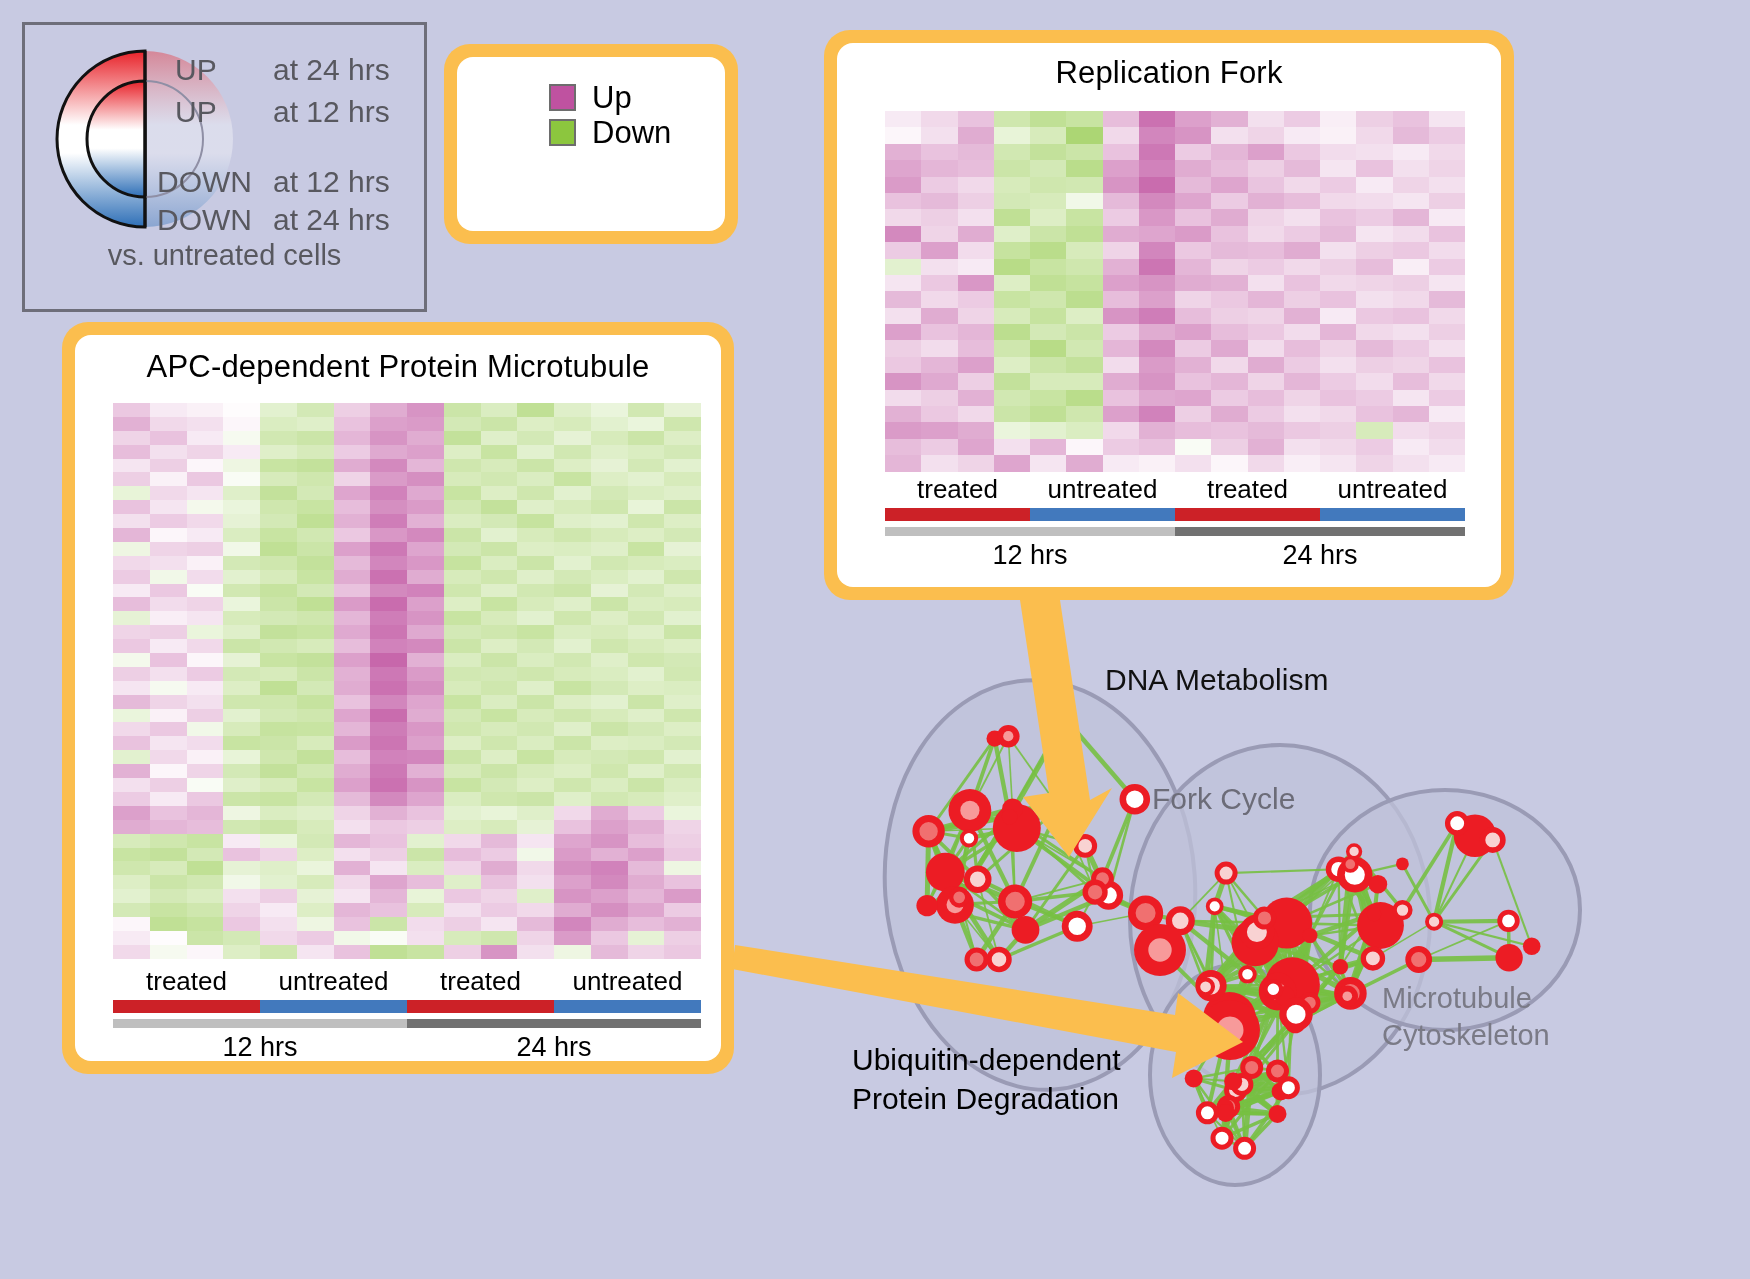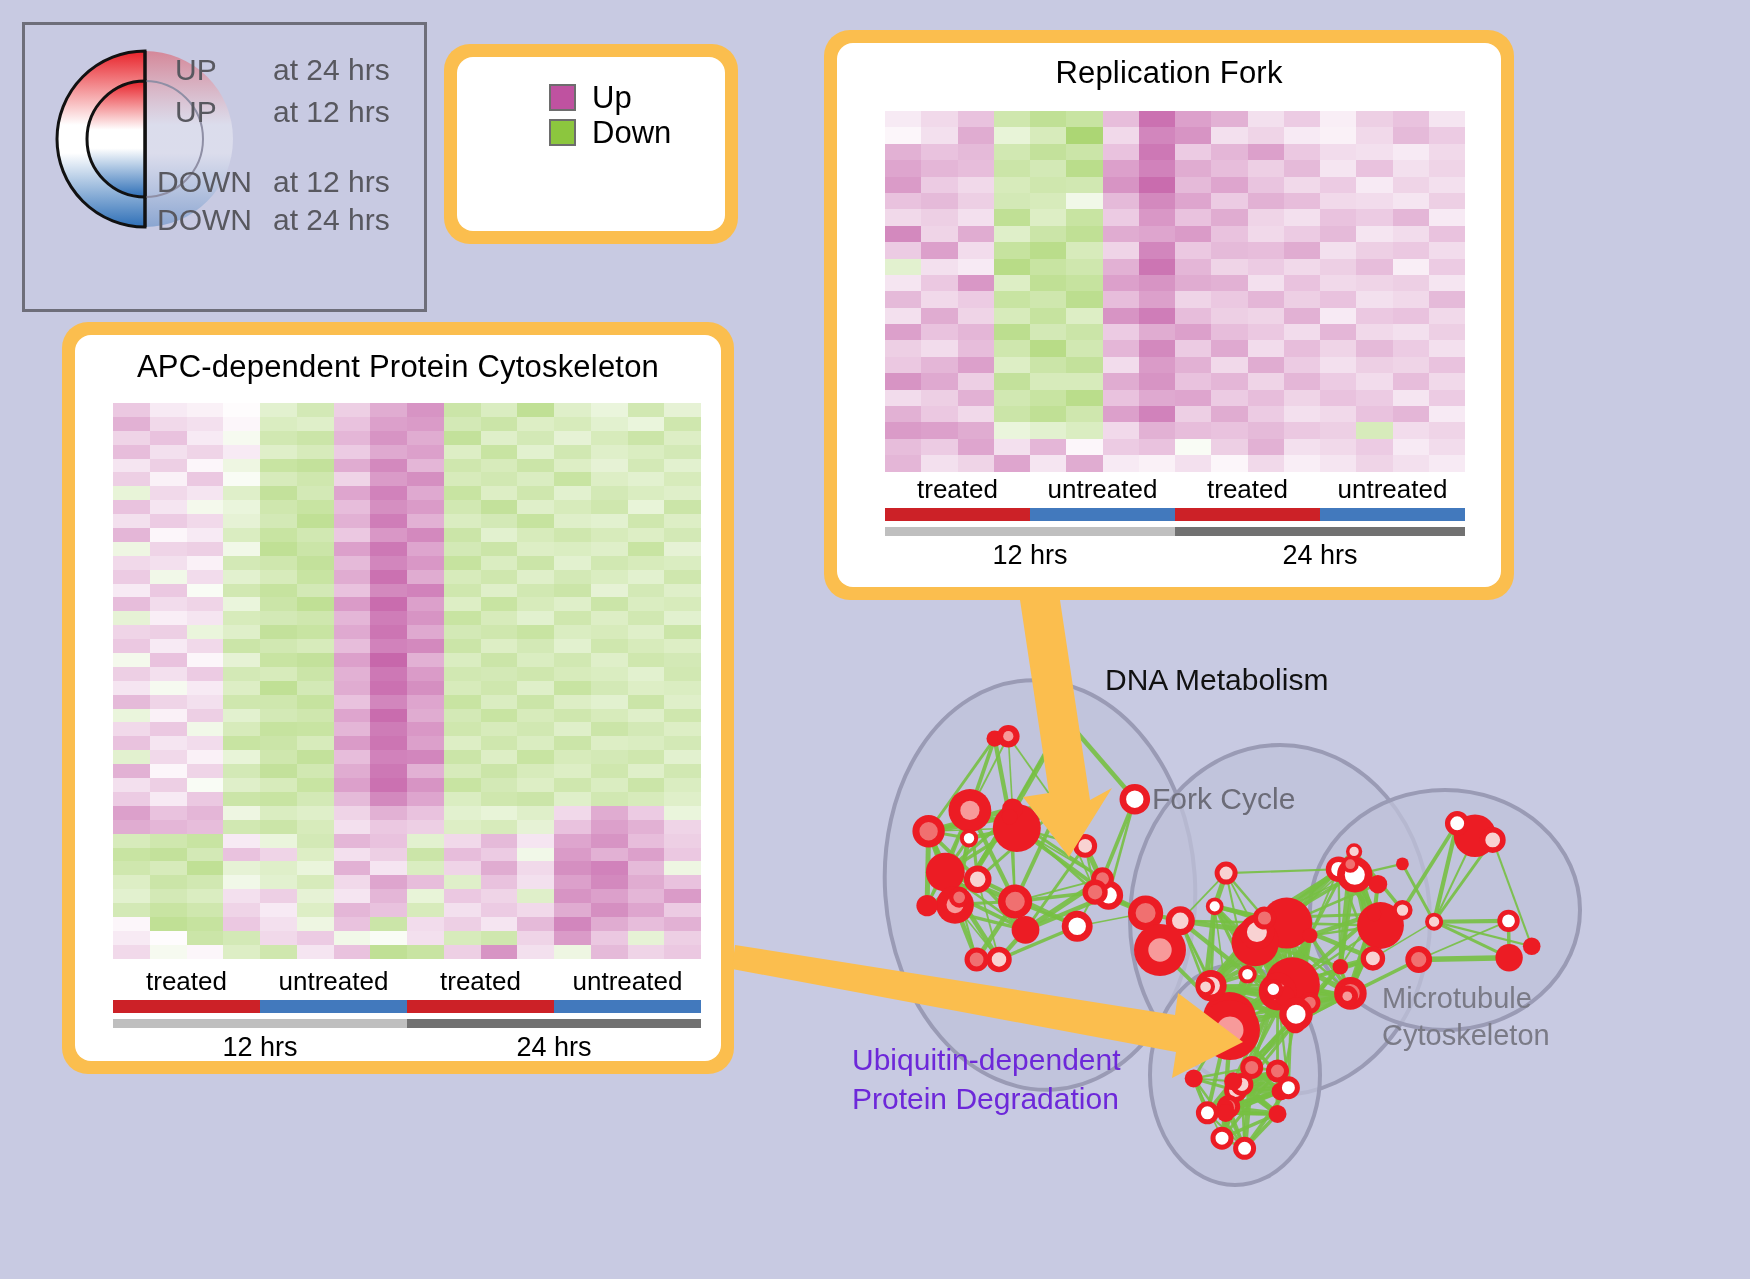--- a/index.html
+++ b/index.html
@@ -72,21 +72,21 @@
   .tlabels{display:grid;grid-template-columns:repeat(2,1fr);margin-top:2px;}
   .tlabels span{text-align:center;font-size:27px;color:#000;line-height:34px;}
 
   
   #network{position:absolute;left:800px;top:620px;width:950px;height:659px;}
   #network svg{display:block;}
   .netlabel{position:absolute;white-space:pre;}
   #lbl-dna{left:1105px;top:663px;font-size:30px;color:#111;}
   #lbl-cc{left:1152px;top:782px;font-size:30px;color:#6c6c78;}
   #lbl-mt{left:1382px;top:980px;font-size:29px;color:#7a7a86;line-height:37px;}
-  #lbl-ub{left:852px;top:1040px;font-size:30px;color:#6d28d9;line-height:39px;}
+  #lbl-ub{left:852px;top:1040px;font-size:30px;color:#000000;line-height:39px;}
 </style>
 </head>
 <body>
 
 <div class="root">
 
   <div id="color-key">
     <div id="key-wheel">
       <svg width="185" height="185" viewBox="0 0 185 185">
         <defs>
@@ -127,20 +127,21 @@
     <div class="key-word" style="left:150px;top:70px;">UP</div>
     <div class="key-row" style="left:248px;top:70px;">at 12 hrs</div>
 
     <div class="key-word" style="left:132px;top:140px;">DOWN</div>
     <div class="key-row" style="left:248px;top:140px;">at 12 hrs</div>
 
     <div class="key-word" style="left:132px;top:178px;">DOWN</div>
     <div class="key-row" style="left:248px;top:178px;">at 24 hrs</div>
 
     <div id="key-foot">
+      <div>vs. untreated cells</div>
     </div>
   </div>
 
   <div class="opanel" id="legend-panel">
     <div class="inner">
       <div id="legend-title">
       </div>
       <div class="leg-items">
         <div class="leg-item">
           <span class="leg-sw" style="background:#bf52a0"></span>
@@ -533,21 +534,21 @@
         <div class="tlabels">
           <span>12 hrs</span>
           <span>24 hrs</span>
         </div>
       </div>
     </div>
   </div>
 
   <div class="opanel" id="apc-panel">
     <div class="inner">
-      <div class="panel-title">APC-dependent Protein Cytoskeleton</div>
+      <div class="panel-title">APC-dependent Protein Microtubule</div>
       <div class="heat-wrap" style="left:38px;right:20px;top:68px;">
         <div class="heat" id="heat-apc" style="grid-template-columns: repeat(16, 1fr);">
             <i style="height:13.9px;background:rgb(235,200,225)"></i>
             <i style="height:13.9px;background:rgb(247,234,244)"></i>
             <i style="height:13.9px;background:rgb(250,241,247)"></i>
             <i style="height:13.9px;background:rgb(254,252,253)"></i>
             <i style="height:13.9px;background:rgb(226,241,207)"></i>
             <i style="height:13.9px;background:rgb(211,233,182)"></i>
             <i style="height:13.9px;background:rgb(237,207,228)"></i>
             <i style="height:13.9px;background:rgb(224,172,209)"></i>

